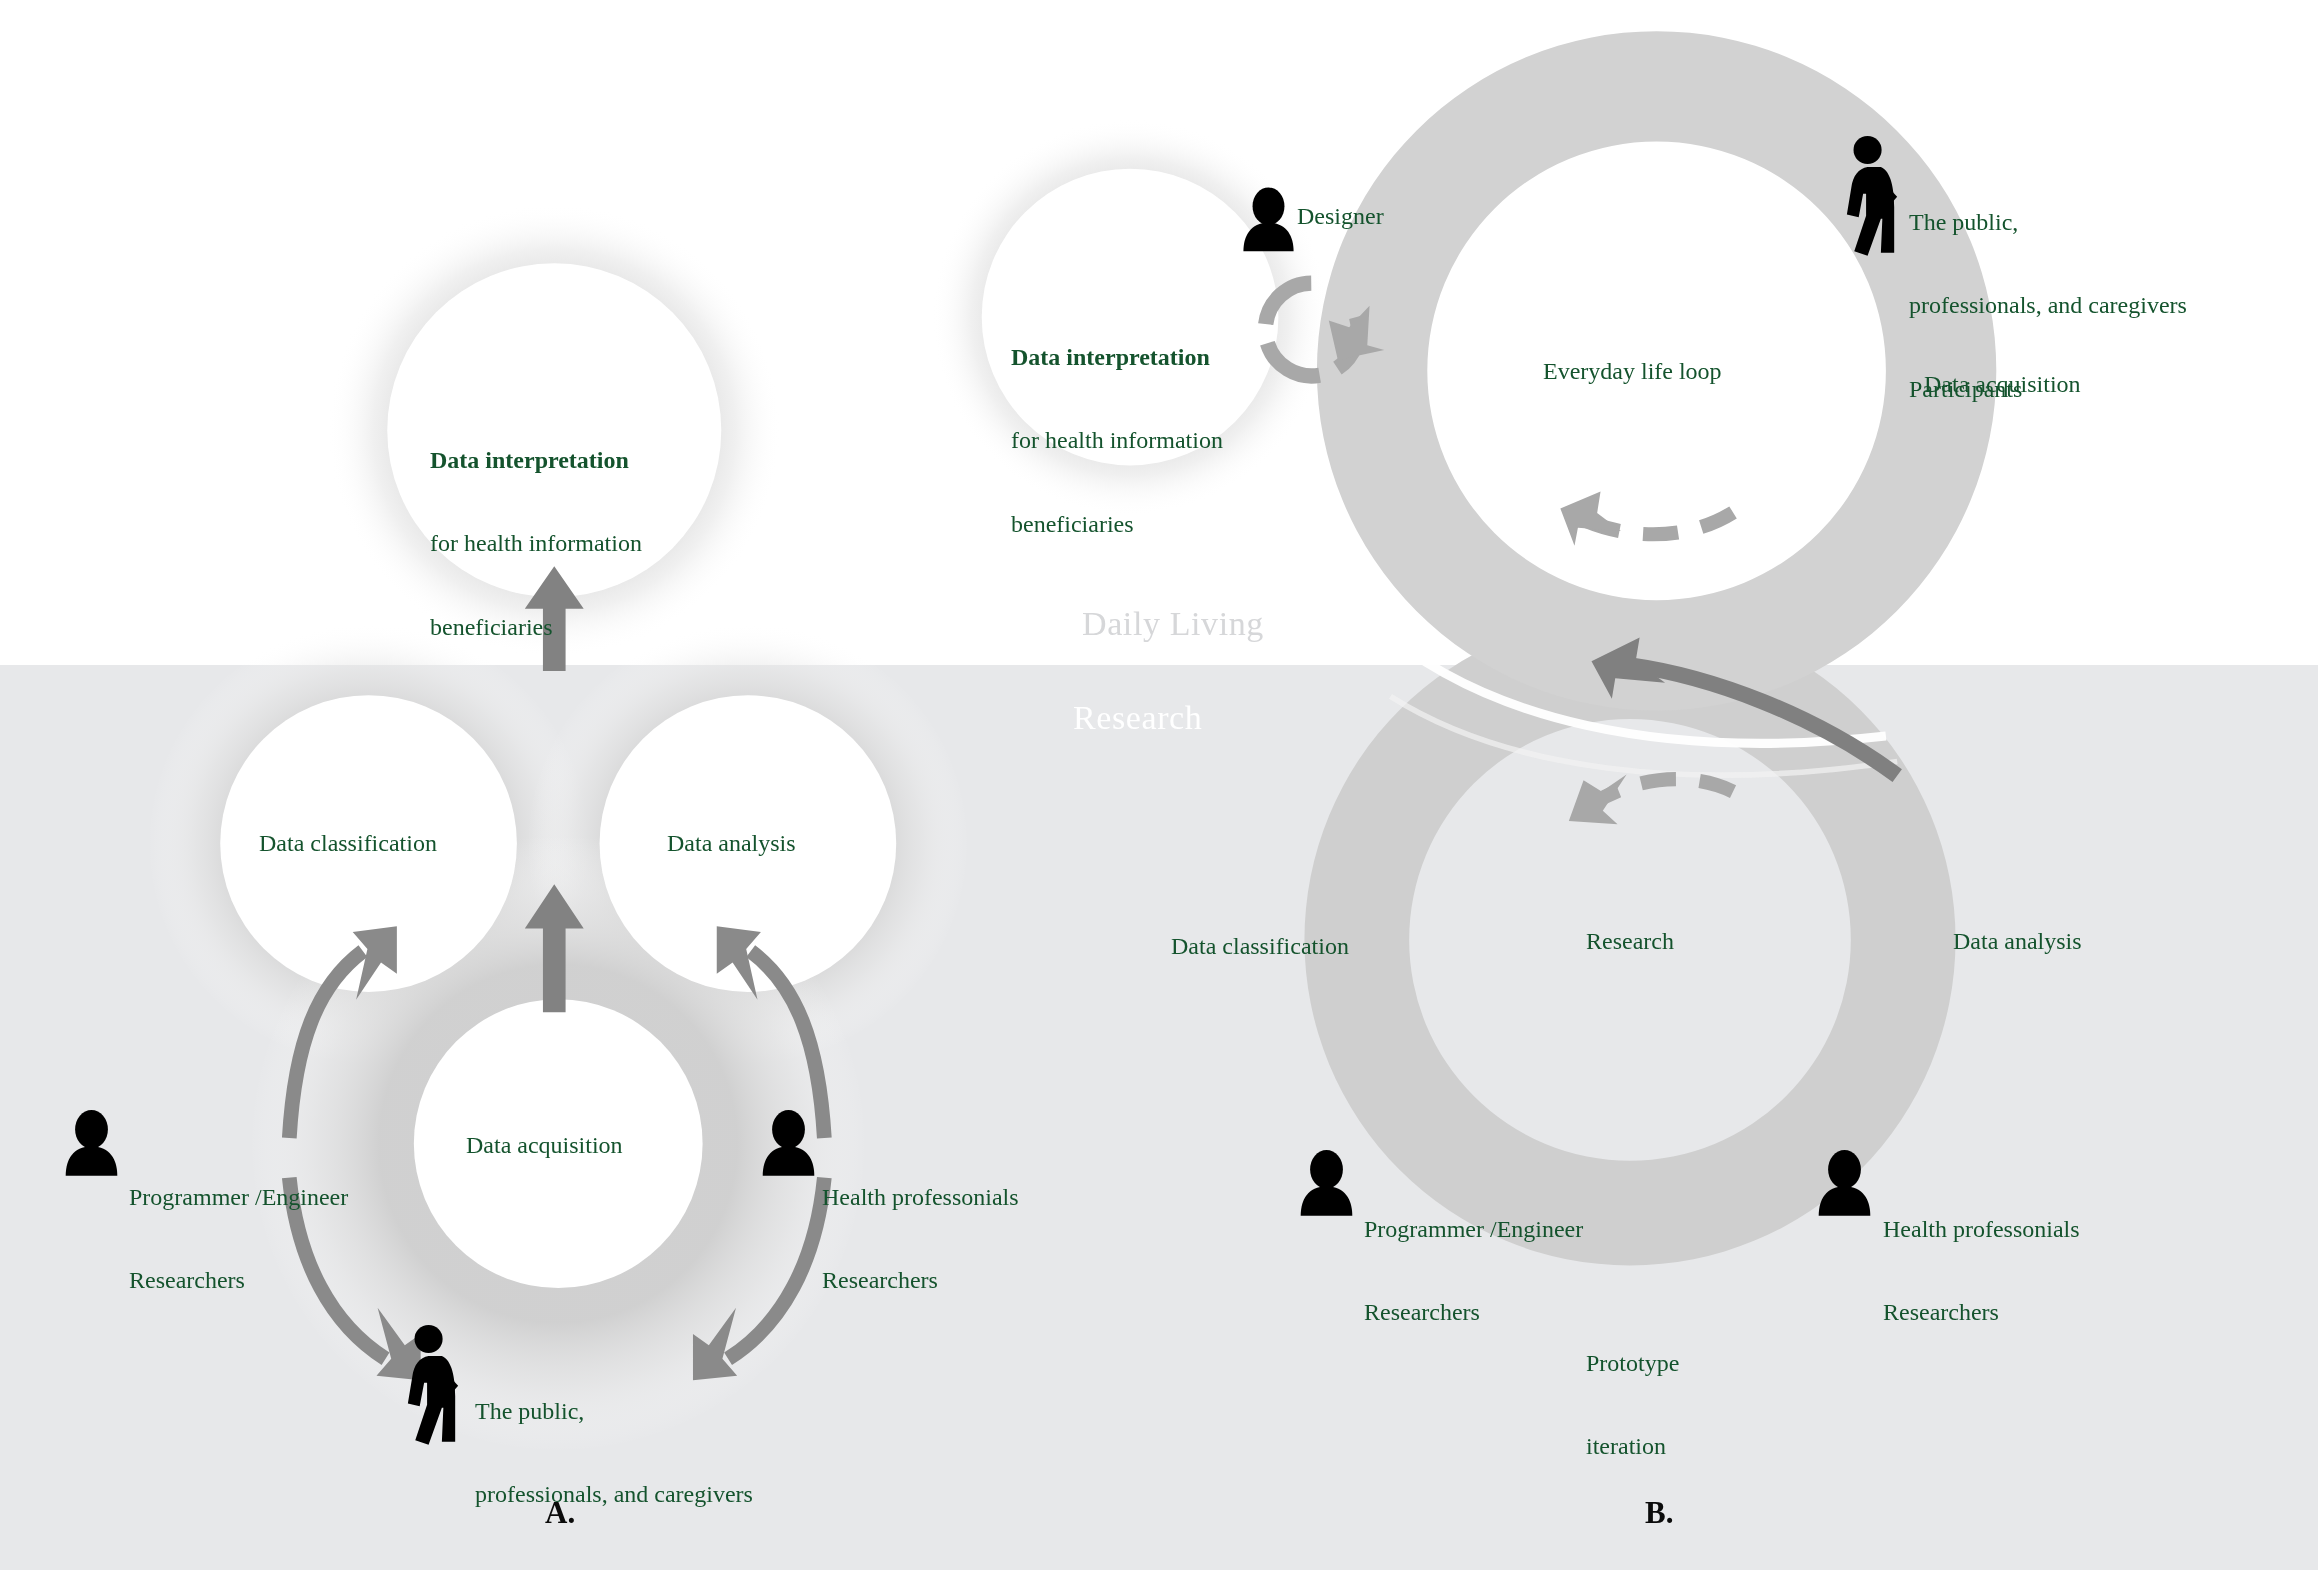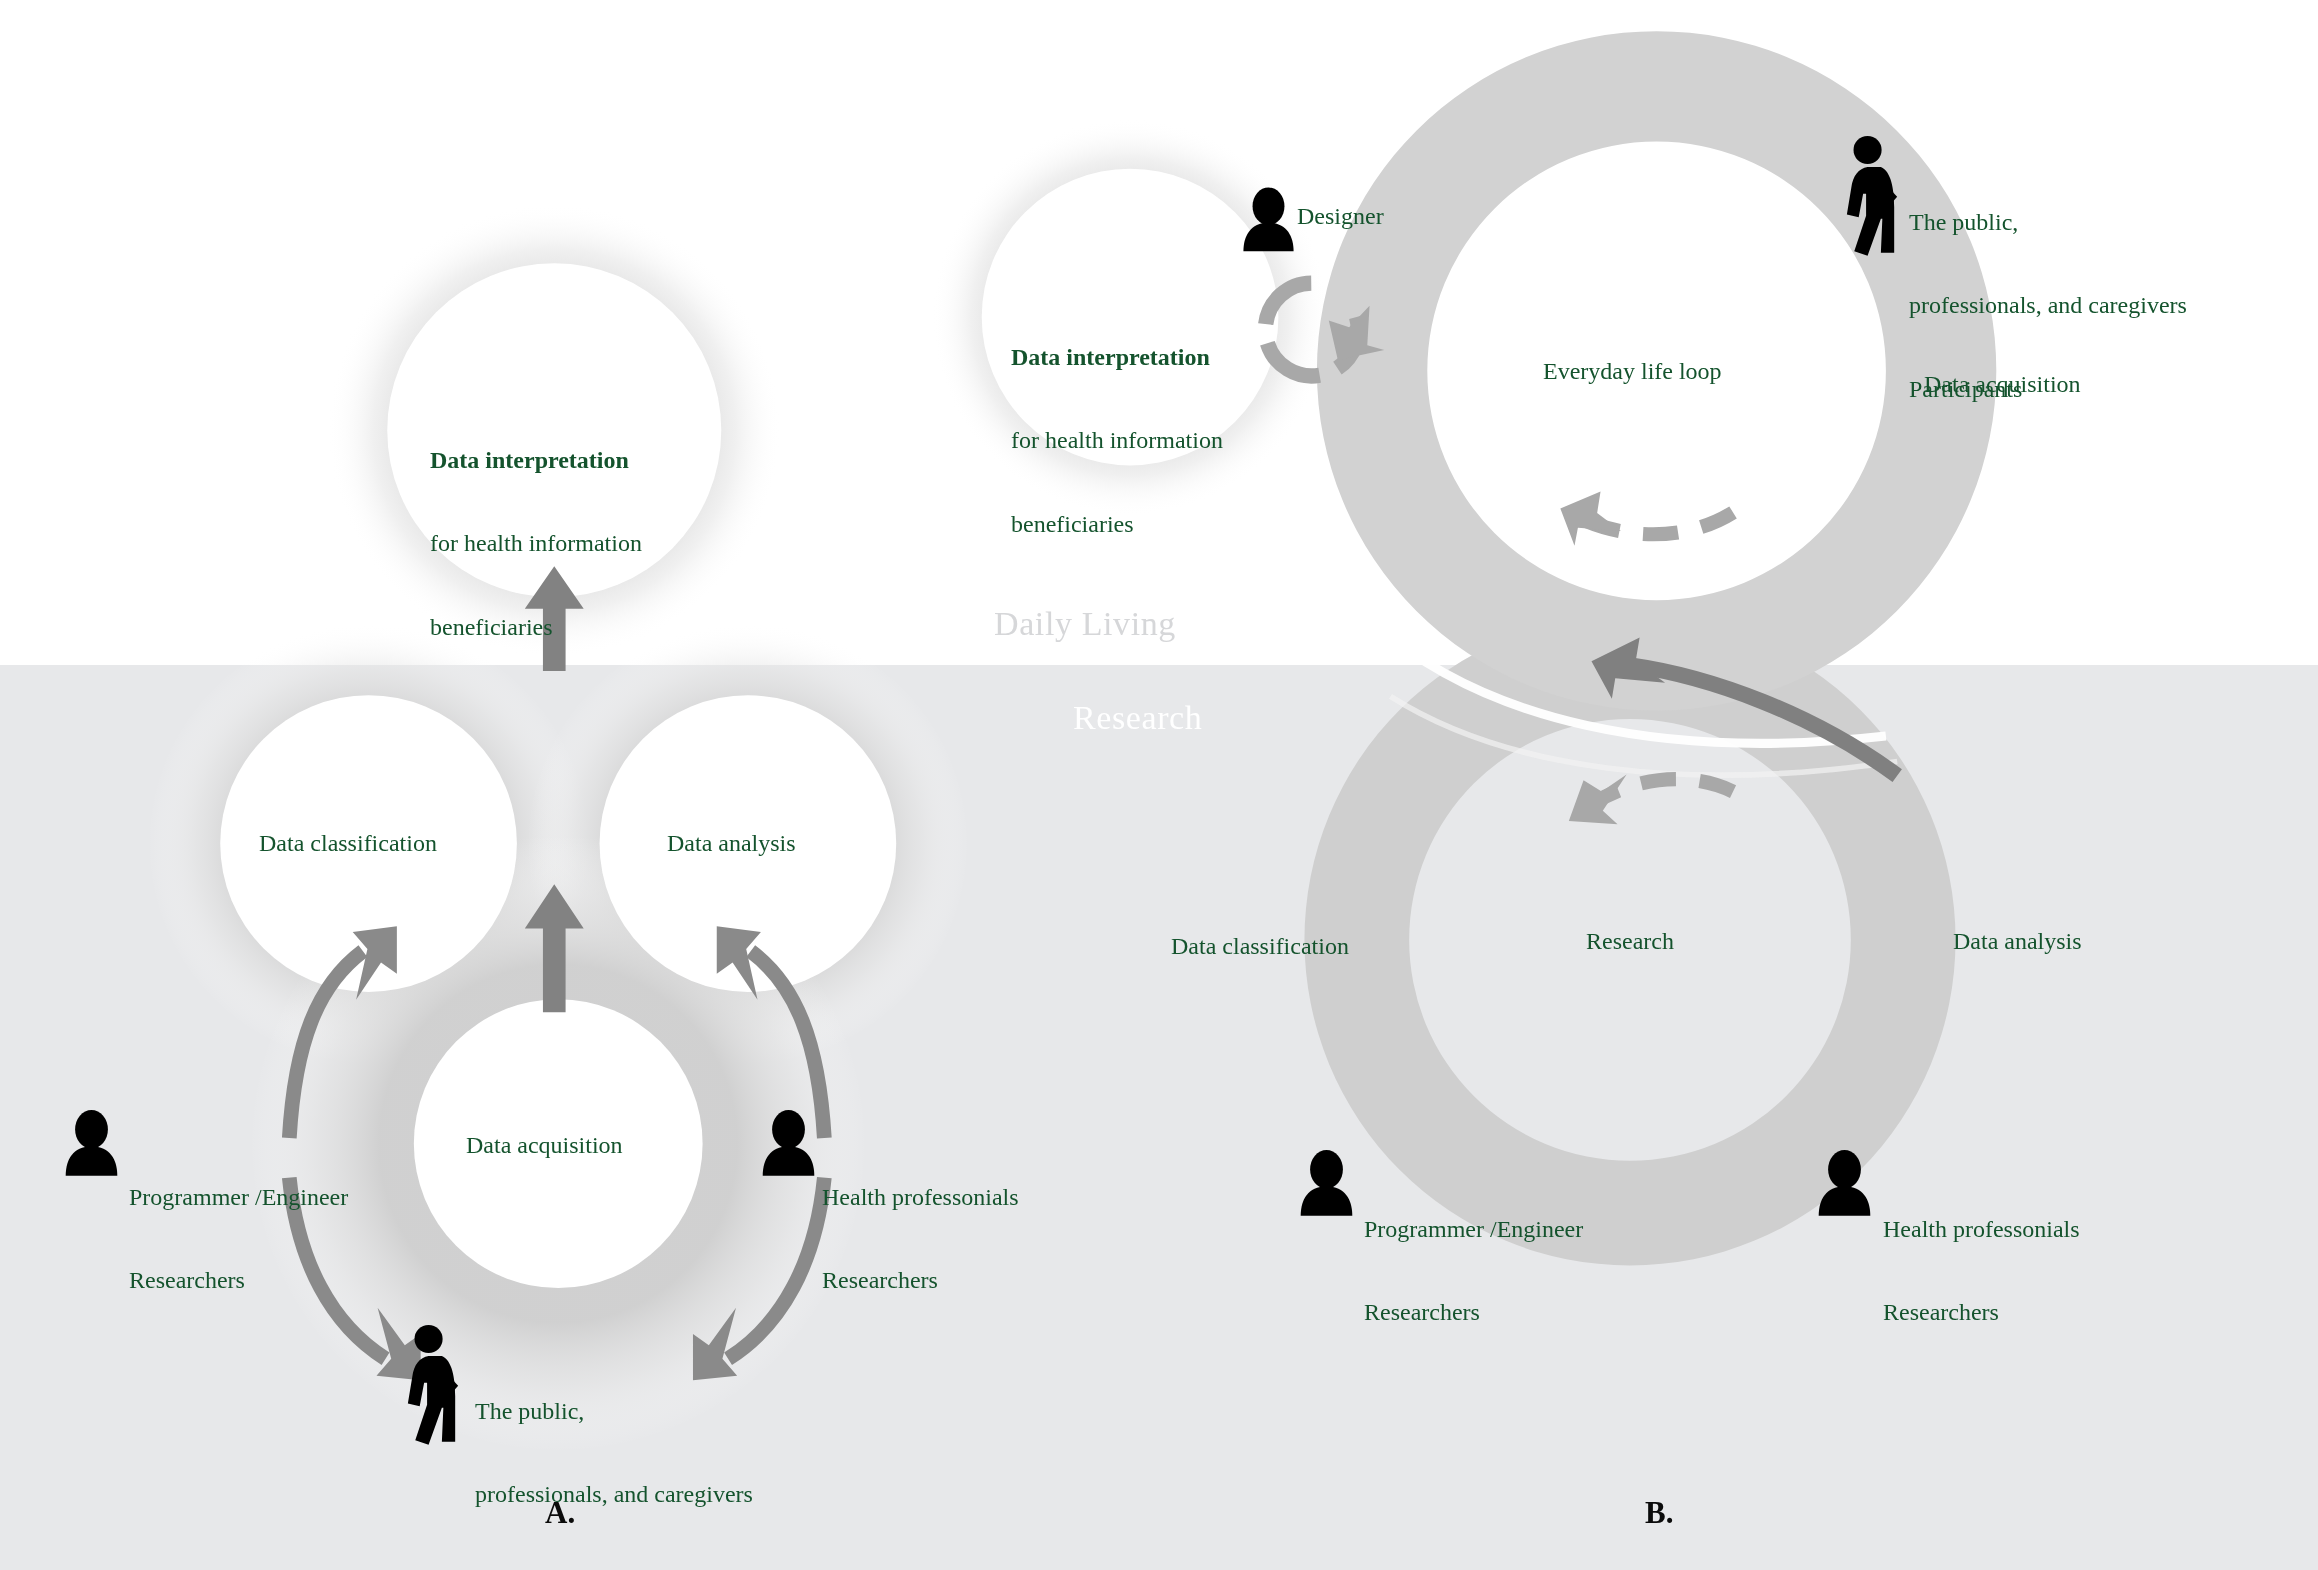--- a/index.html
+++ b/index.html
@@ -17,21 +17,21 @@
     background:#e7e8ea;
   }
 
   .zone-label{
     position:absolute;
     font-size:34px;
     letter-spacing:0.6px;
     white-space:nowrap;
     font-family:"Liberation Serif","DejaVu Serif",serif;
   }
-  #zone-daily{ left:994px; top:605px; color:#d6d7d9; }
+  #zone-daily{ left:1082px; top:605px; color:#d6d7d9; }
   #zone-research{ left:1073px; top:699px; color:#ffffff; }
 
   svg.layer{position:absolute;left:0;top:0;width:2319px;height:1570px;overflow:visible;}
 
   .txt{
     position:absolute;
     font-size:24px;
     color:#14532d;
     line-height:1.16;
     white-space:pre;
@@ -258,17 +258,21 @@
   <div class="txt" style="left:1364px;top:1160px;">
     <div>Programmer /Engineer</div>
     <div>Researchers</div>
   </div>
 
   <div class="txt" style="left:1883px;top:1160px;">
     <div>Health professonials</div>
     <div>Researchers</div>
   </div>
 
+  <div class="txt" style="left:1586px;top:1294px;">
+    <div>Prototype</div>
+    <div>iteration</div>
+  </div>
 
   <div class="panel-letter" style="left:1645px;top:1495px;">B.</div>
 
 </div>
 
 
 </body></html>

